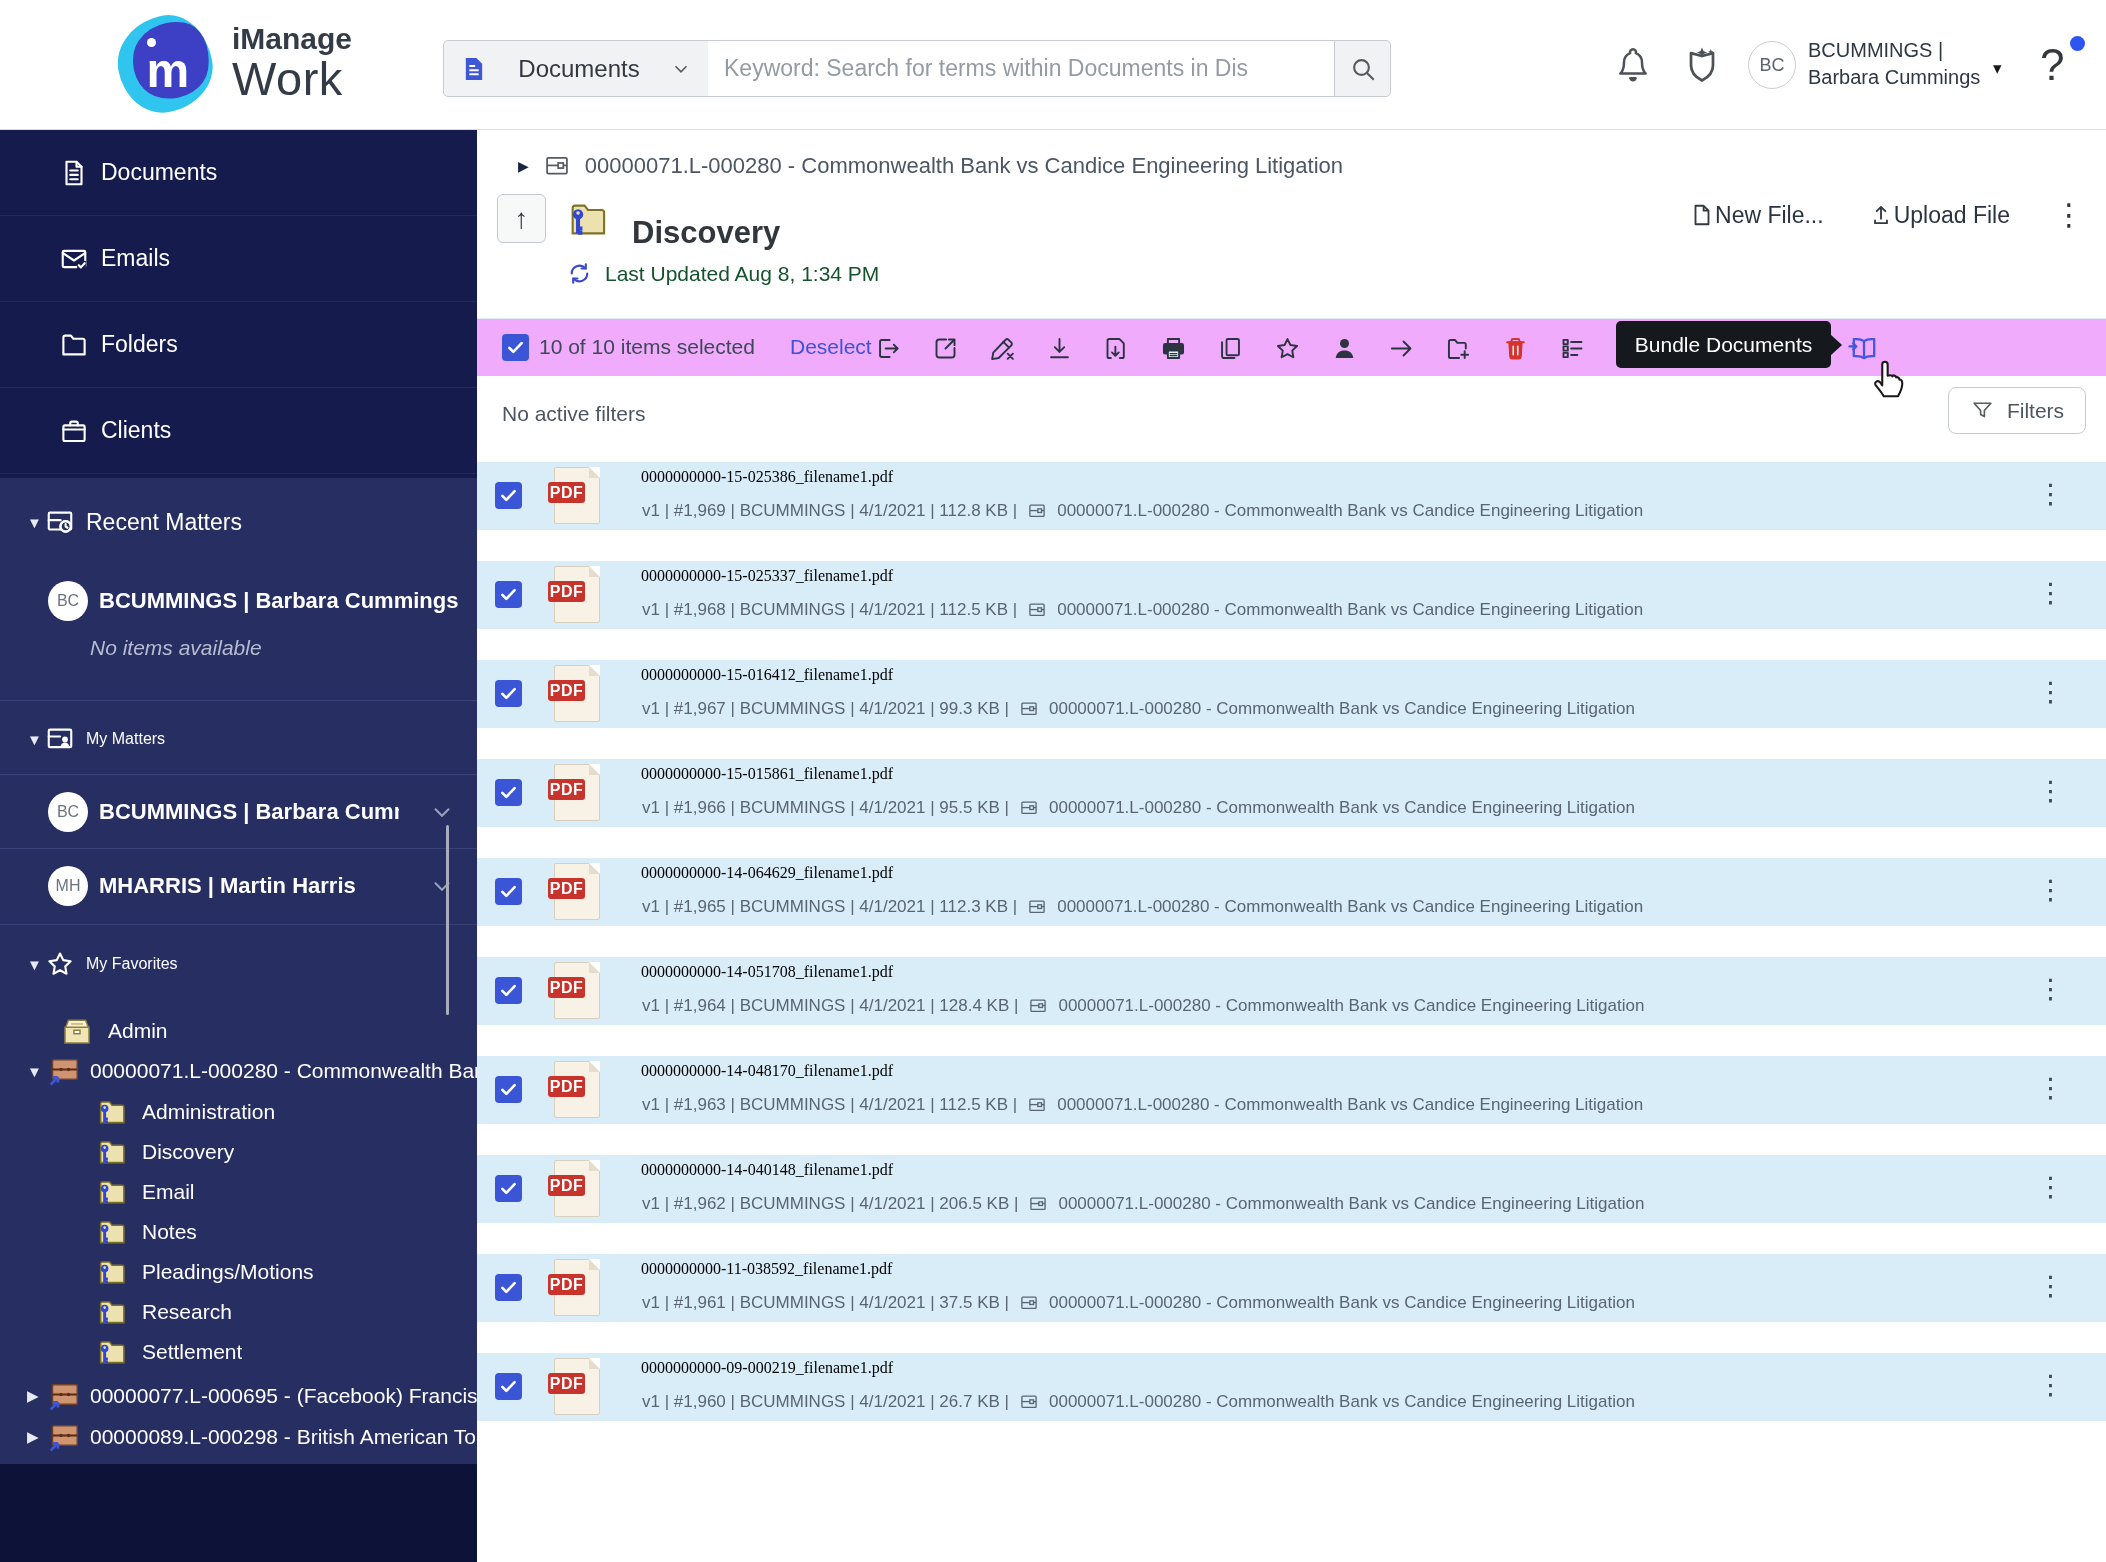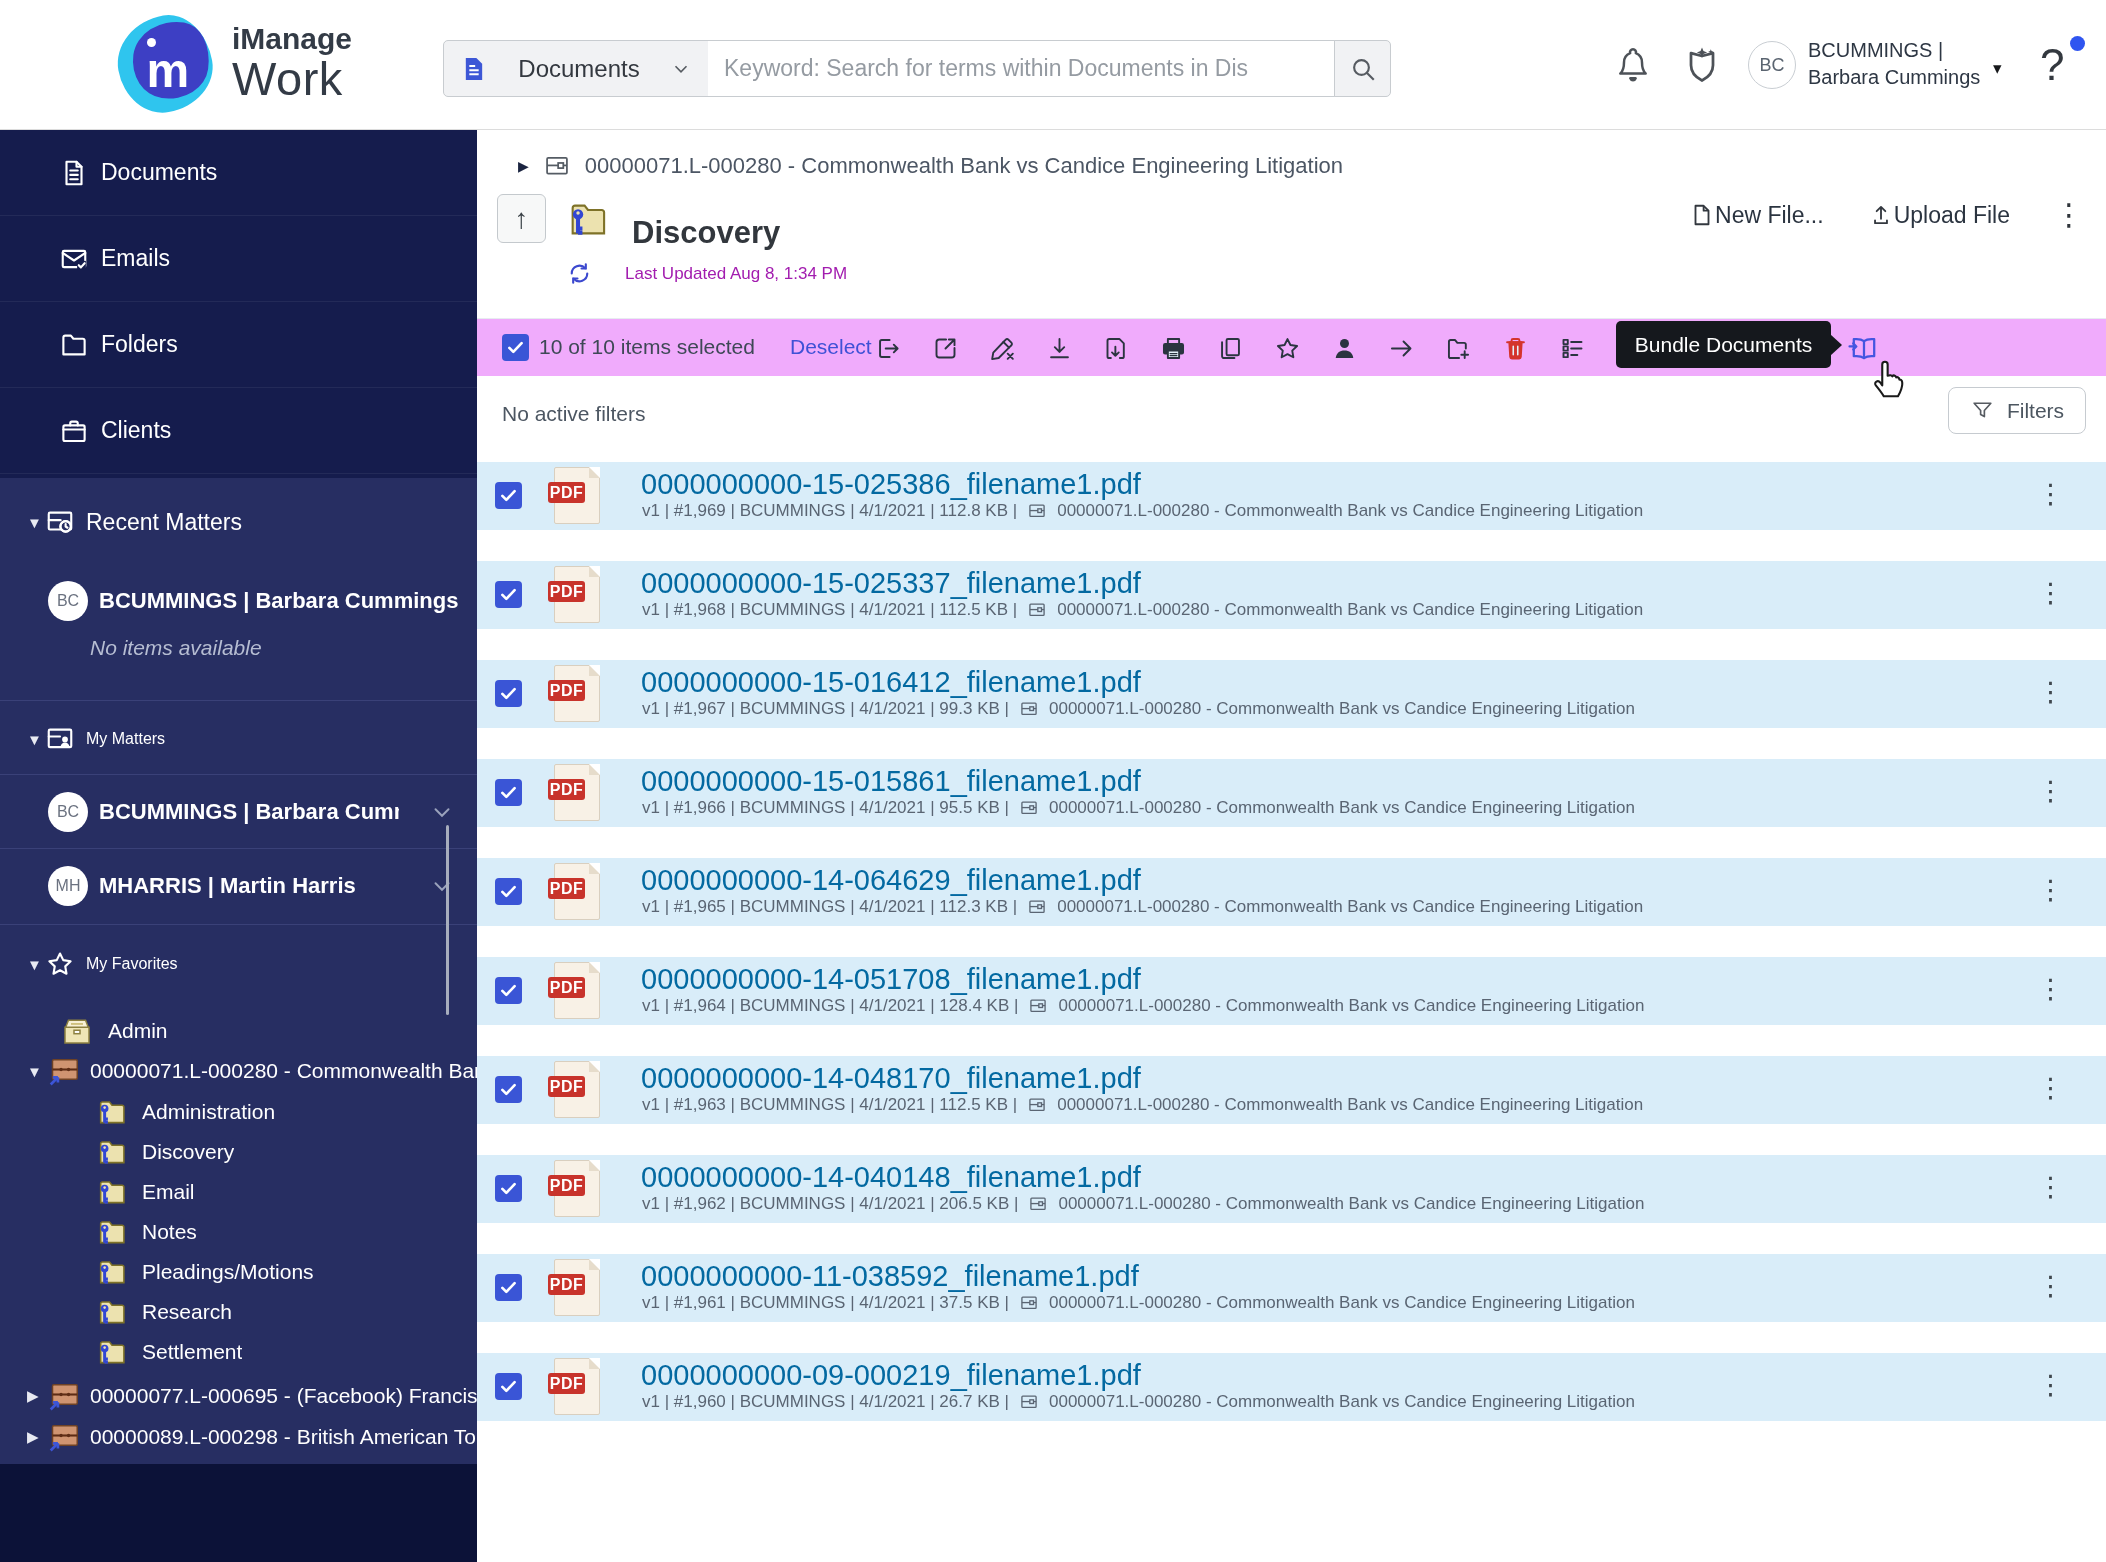--- a/index.html
+++ b/index.html
@@ -54,21 +54,21 @@
 
   
   .main{position:absolute;left:477px;top:130px;width:1629px;height:1432px;background:#fff;}
   .breadcrumb{position:absolute;left:41px;top:22px;display:flex;align-items:center;gap:14px;}
   .bc-caret{font-size:14px;color:#1b2440;}
   .bc-text{font-size:22px;color:#4c5664;}
   .upbtn{position:absolute;left:20px;top:64px;width:49px;height:49px;border:1px solid #c4c9cd;border-radius:6px;background:#f7f8f8;justify-content:center;font-size:28px;color:#3a4147;}
   .kfolder-big{position:absolute;left:88px;top:66px;}
   .ptitle{position:absolute;left:155px;top:64px;font-size:31px;font-weight:700;color:#32373d;}
   .lastupd{position:absolute;left:89px;top:130px;display:flex;align-items:center;gap:12px;}
-  .lastupd .t{font-size:17px;color:#a21caf;margin-left:20px;}
+  .lastupd .t{font-size:21px;color:#14532d;}
   .actions{position:absolute;right:22px;top:70px;display:flex;align-items:center;gap:44px;}
   .action{gap:0;font-size:23px;color:#2b3440;}
   .kebab{font-size:30px;color:#2f353b;line-height:1;}
   .toolbar{position:absolute;left:0;top:188px;width:1629px;height:58px;background:#f0abfc;border-top:1px solid #e7ecf0;box-sizing:border-box;}
   .cb{width:27px;height:27px;border-radius:4px;background:#3a55d6;display:flex;align-items:center;justify-content:center;flex:0 0 27px;cursor:pointer;}
   .tb-cb{position:absolute;left:25px;top:15px;}
   .sel-text{position:absolute;left:62px;top:16px;font-size:21px;color:#3e4856;}
   .deselect{position:absolute;left:313px;top:16px;font-size:21px;color:#3f51d6;}
   .tb-icons{position:absolute;left:398px;top:0;height:58px;display:flex;align-items:center;gap:30px;}
   .tbi{color:#2b3440;}
@@ -77,21 +77,21 @@
   .bundlebtn{position:absolute;left:1370px;top:13px;color:#4455e0;}
   .cursor{position:absolute;left:1388px;top:222px;z-index:9;pointer-events:none;}
   .nofilters{position:absolute;left:25px;top:272px;font-size:21px;color:#4c5662;}
   .filtersbtn{position:absolute;left:1471px;top:257px;width:138px;height:47px;border:1px solid #c6cbd0;border-radius:8px;background:#fff;box-sizing:border-box;justify-content:center;gap:12px;font-size:21px;color:#4c5660;}
   .doclist{position:absolute;left:0;top:332px;width:1629px;}
   .docrow{position:relative;height:68px;margin-bottom:31px;background:#d9edf9;}
   .row-cb{position:absolute;left:18px;top:20px;}
   .pdficon{position:absolute;left:77px;top:5px;width:46px;height:57px;background:#f8f1e6;border:1px solid #d9cfbf;border-radius:2px;box-sizing:border-box;}
   .pdficon .fold{position:absolute;right:-1px;top:-1px;width:0;height:0;border-left:11px solid #e6dccb;border-top:11px solid #fff;}
   .pdfbadge{position:absolute;left:-7px;top:14px;width:37px;height:21px;background:#c8332b;border-radius:3px;color:#fff;font-size:16px;font-weight:700;letter-spacing:.5px;display:flex;align-items:center;justify-content:center;}
-  .dtitle{position:absolute;left:164px;top:6px;font-size:29px;color:#0369a1;cursor:pointer;}
+  .dtitle{position:absolute;left:164px;top:6px;font-size:16px;color:#000000;cursor:pointer;font-family:Liberation Serif, serif;}
   .dmeta{position:absolute;left:165px;top:39px;font-size:17px;color:#5a6573;display:flex;align-items:center;gap:10px;white-space:nowrap;}
   .dmeta .micon{color:#5a6573;}
   .row-kebab{position:absolute;right:42px;top:19px;font-size:27px;color:#3f474e;line-height:1;}
 </style>
 </head>
 <body>
 
 <div id="app">
 
   <header class="topbar">

